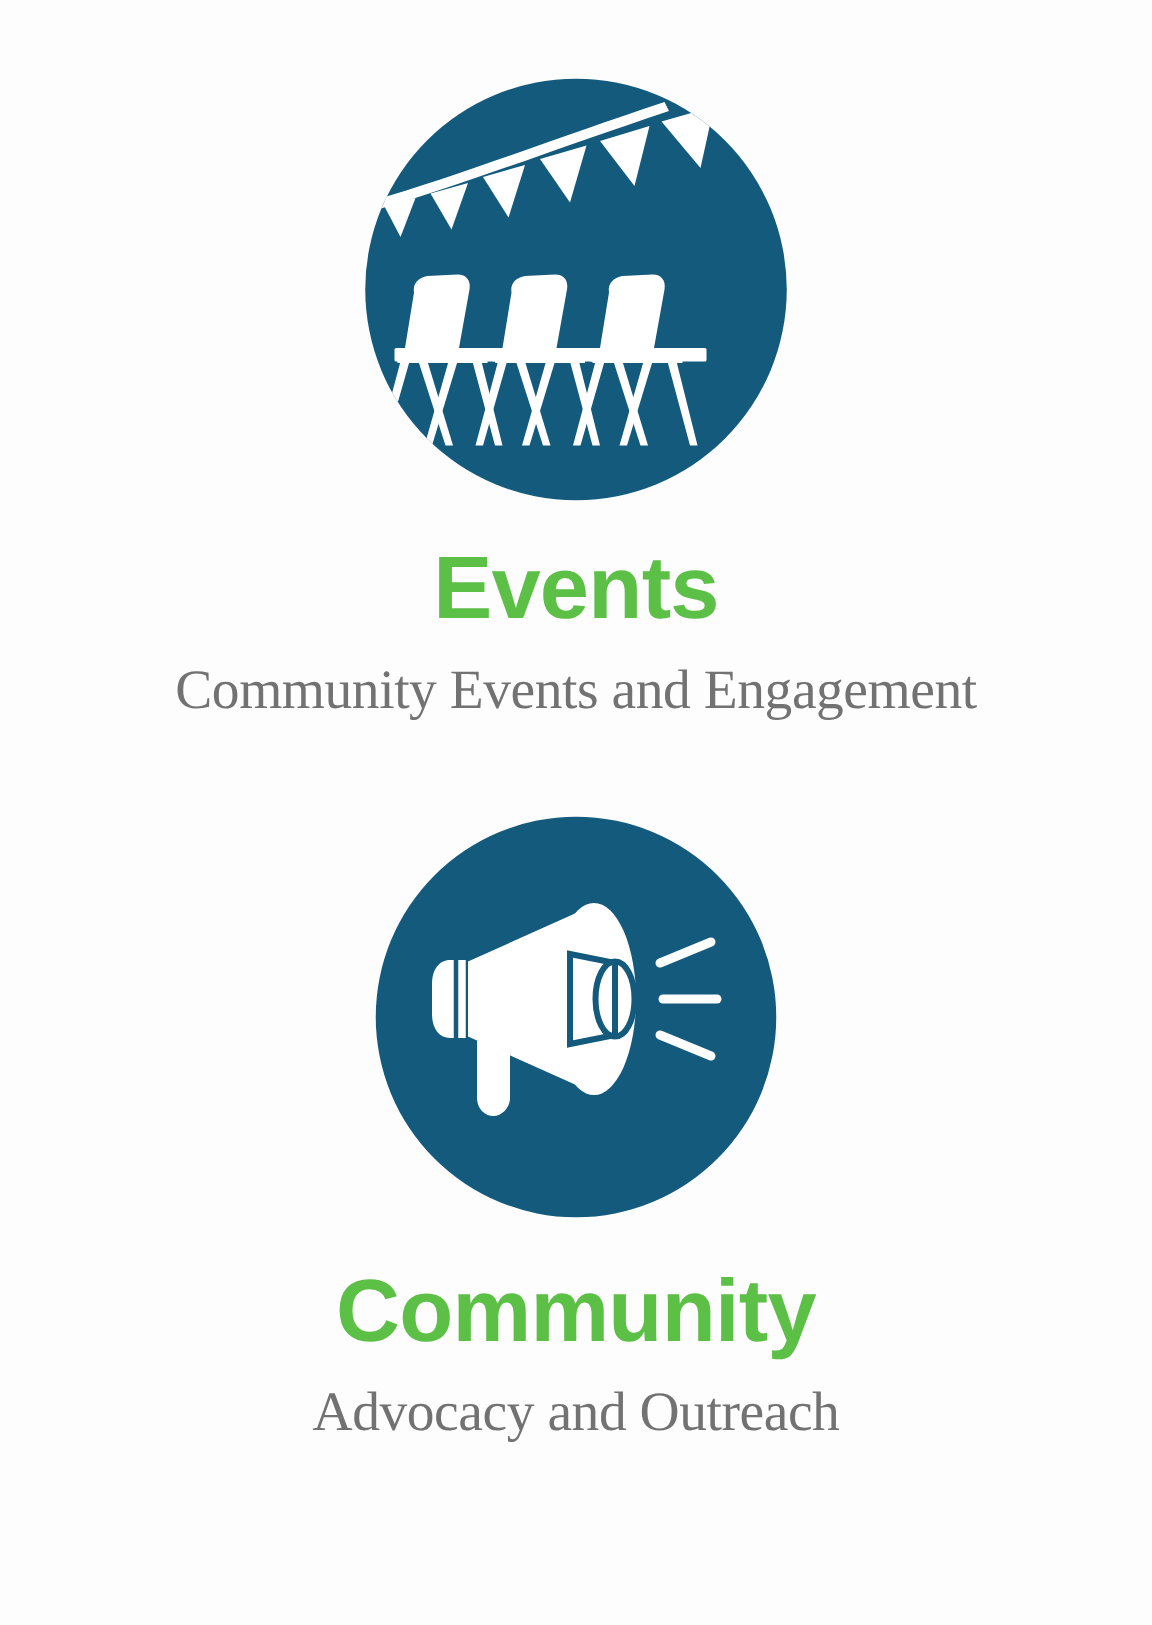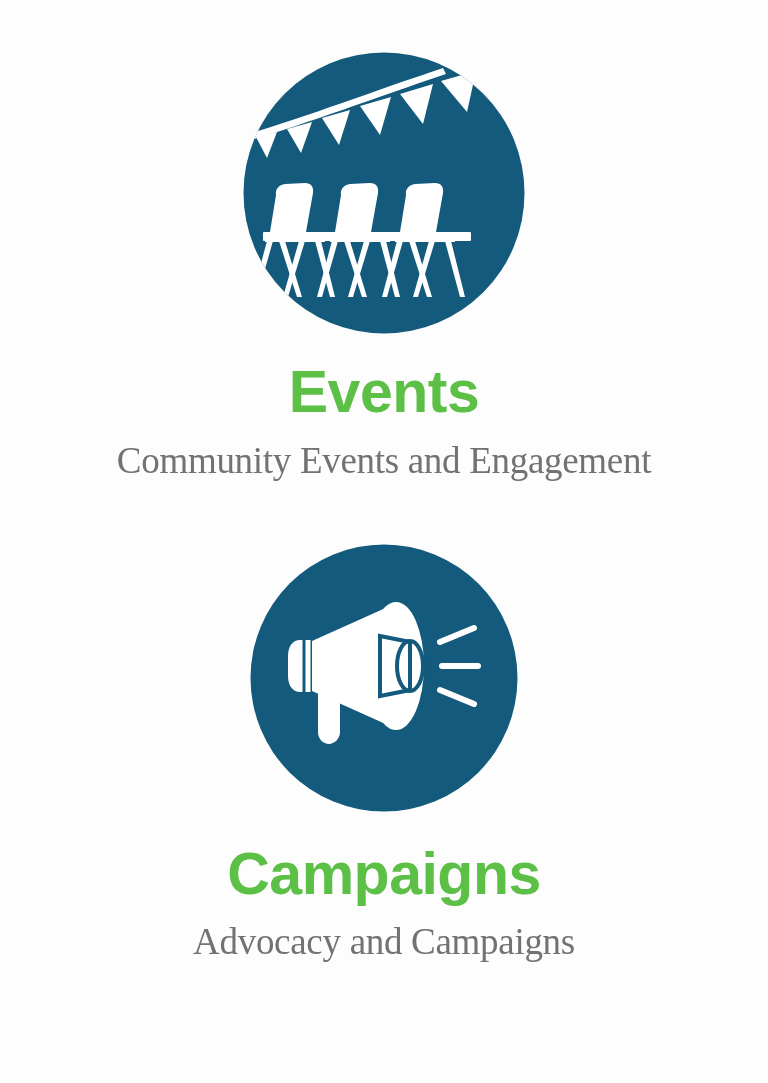--- a/index.html
+++ b/index.html
@@ -160,18 +160,18 @@
           <ellipse cx="160" cy="122" rx="13" ry="25" fill="none" stroke="#135a7c" stroke-width="4"></ellipse>
 
           <path d="M 190 98 L 224 84" stroke="#ffffff" stroke-width="6" stroke-linecap="round" fill="none"></path>
           <path d="M 192 122 L 228 122" stroke="#ffffff" stroke-width="6" stroke-linecap="round" fill="none"></path>
           <path d="M 190 146 L 224 160" stroke="#ffffff" stroke-width="6" stroke-linecap="round" fill="none"></path>
 
         </g>
       </svg>
     </div>
 
-    <div class="feature-title">Campaigns</div>
+    <div class="feature-title">Community</div>
 
-    <div class="feature-subtitle">Advocacy and Campaigns</div>
+    <div class="feature-subtitle">Advocacy and Outreach</div>
   </div>
 
 </div>
 
 </body></html>

